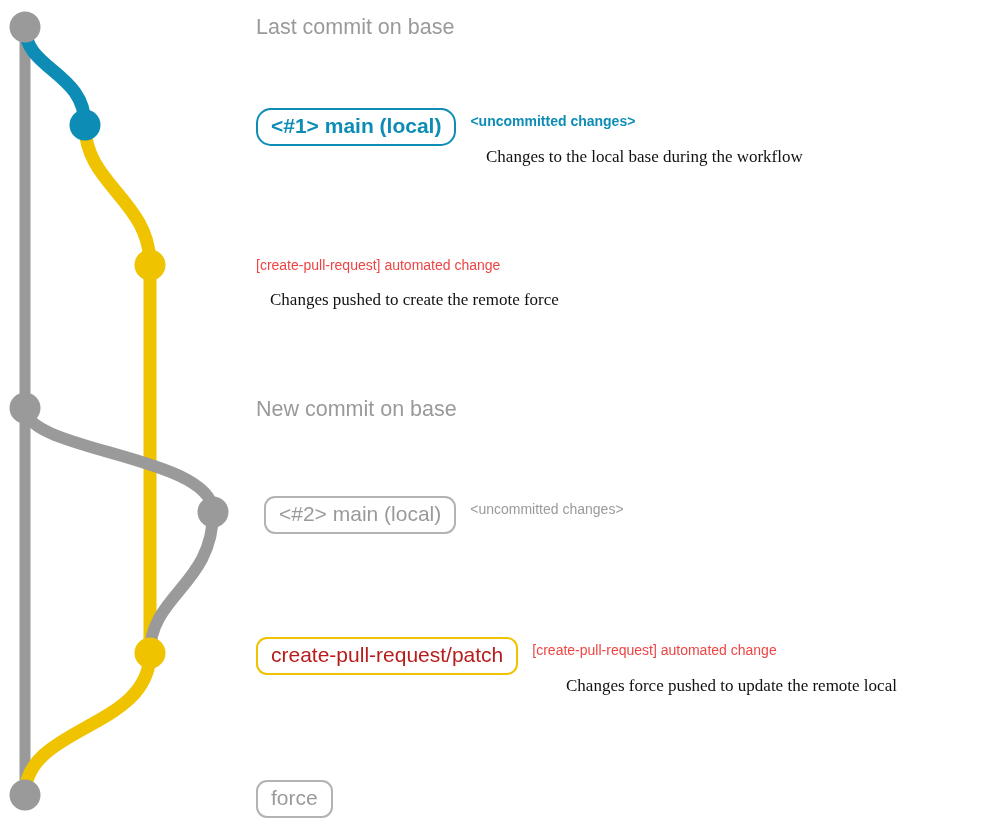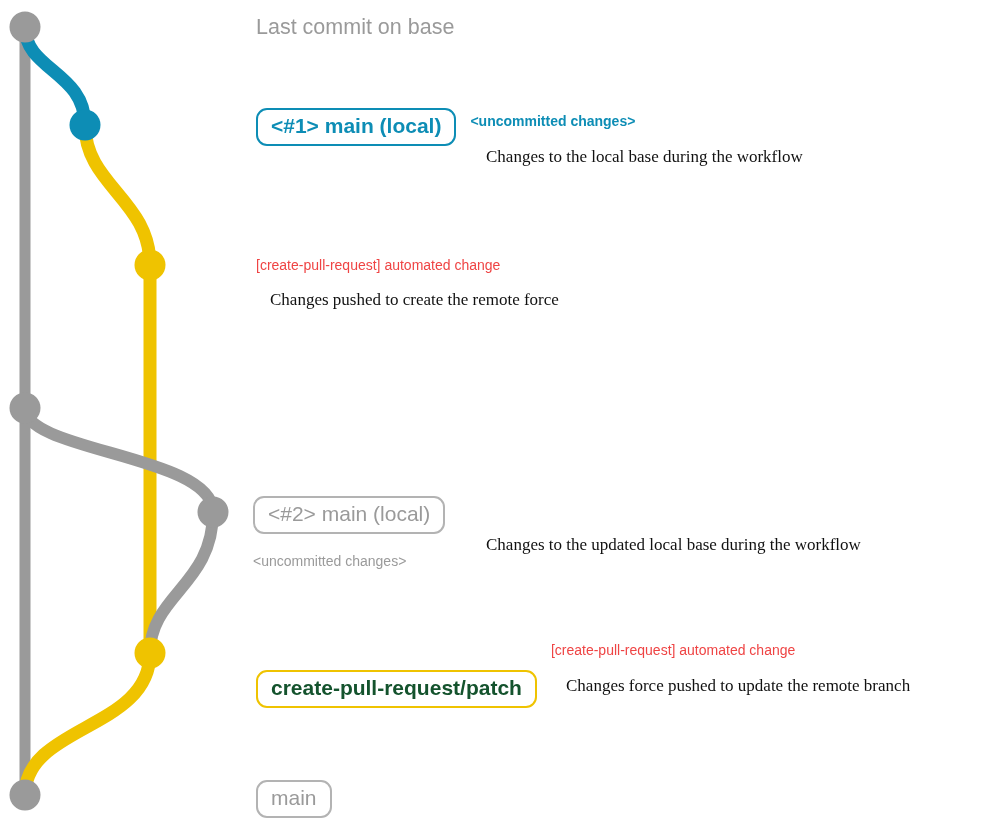--- a/index.html
+++ b/index.html
@@ -42,31 +42,31 @@
     padding: 3px 13px 5px 13px;
     font-size: 21px;
     line-height: 26px;
     white-space: nowrap;
     background: #ffffff;
   }
   .pill-blue {
     border-color: #0d8db5;
     color: #0d8db5;
     font-weight: 700;
+    border-radius: 15px;
   }
   .pill-gray {
     border-color: #b3b3b3;
     color: #9a9a9a;
     font-weight: 400;
   }
   .pill-yellow {
     border-color: #efc300;
-    color: #14532d;
-    font-weight: 700;
-    margin-top: 33px;
+    color: #b91c1c;
+    font-weight: 400;
   }
   .subject {
     font-size: 14px;
     line-height: 26px;
     white-space: nowrap;
   }
   .subject-blue  { color: #0d8db5; font-weight: 700; }
   .subject-yellow{ color: #ef4444; font-weight: 400; }
   .subject-gray  { color: #9a9a9a; font-weight: 400; }
   .headline {
@@ -122,33 +122,33 @@
     <span class="pill-gap"></span>
     <span class="subject subject-blue">&lt;uncommitted changes&gt;</span>
   </div>
   <div class="note" style="left:486px; top:145px;">Changes to the local base during the workflow</div>
 
   <div class="row" style="left:256px; top:252px;">
     <span class="subject subject-yellow">[create-pull-request] automated change</span>
   </div>
   <div class="note" style="left:270px; top:288px;">Changes pushed to create the remote force</div>
 
+  <div class="headline" style="left:256px; top:396px;">New commit on base</div>
 
-  <div class="row" style="left:253px; top:496px;flex-direction:column;">
+  <div class="row" style="left:264px; top:496px;">
     <span class="pill pill-gray">&lt;#2&gt; main (local)</span>
     <span class="pill-gap"></span>
     <span class="subject subject-gray">&lt;uncommitted changes&gt;</span>
   </div>
-  <div class="note" style="left:486px; top:533px;">Changes to the updated local base during the workflow</div>
 
   <div class="row" style="left:256px; top:637px;">
     <span class="pill pill-yellow">create-pull-request/patch</span>
     <span class="pill-gap"></span>
     <span class="subject subject-yellow">[create-pull-request] automated change</span>
   </div>
-  <div class="note" style="left:566px; top:674px;">Changes force pushed to update the remote branch</div>
+  <div class="note" style="left:566px; top:674px;">Changes force pushed to update the remote local</div>
 
   <div class="row" style="left:256px; top:780px;">
-    <span class="pill pill-gray">main</span>
+    <span class="pill pill-gray">force</span>
     <span class="pill-gap"></span>
   </div>
 
 </div>
 
 </body></html>

